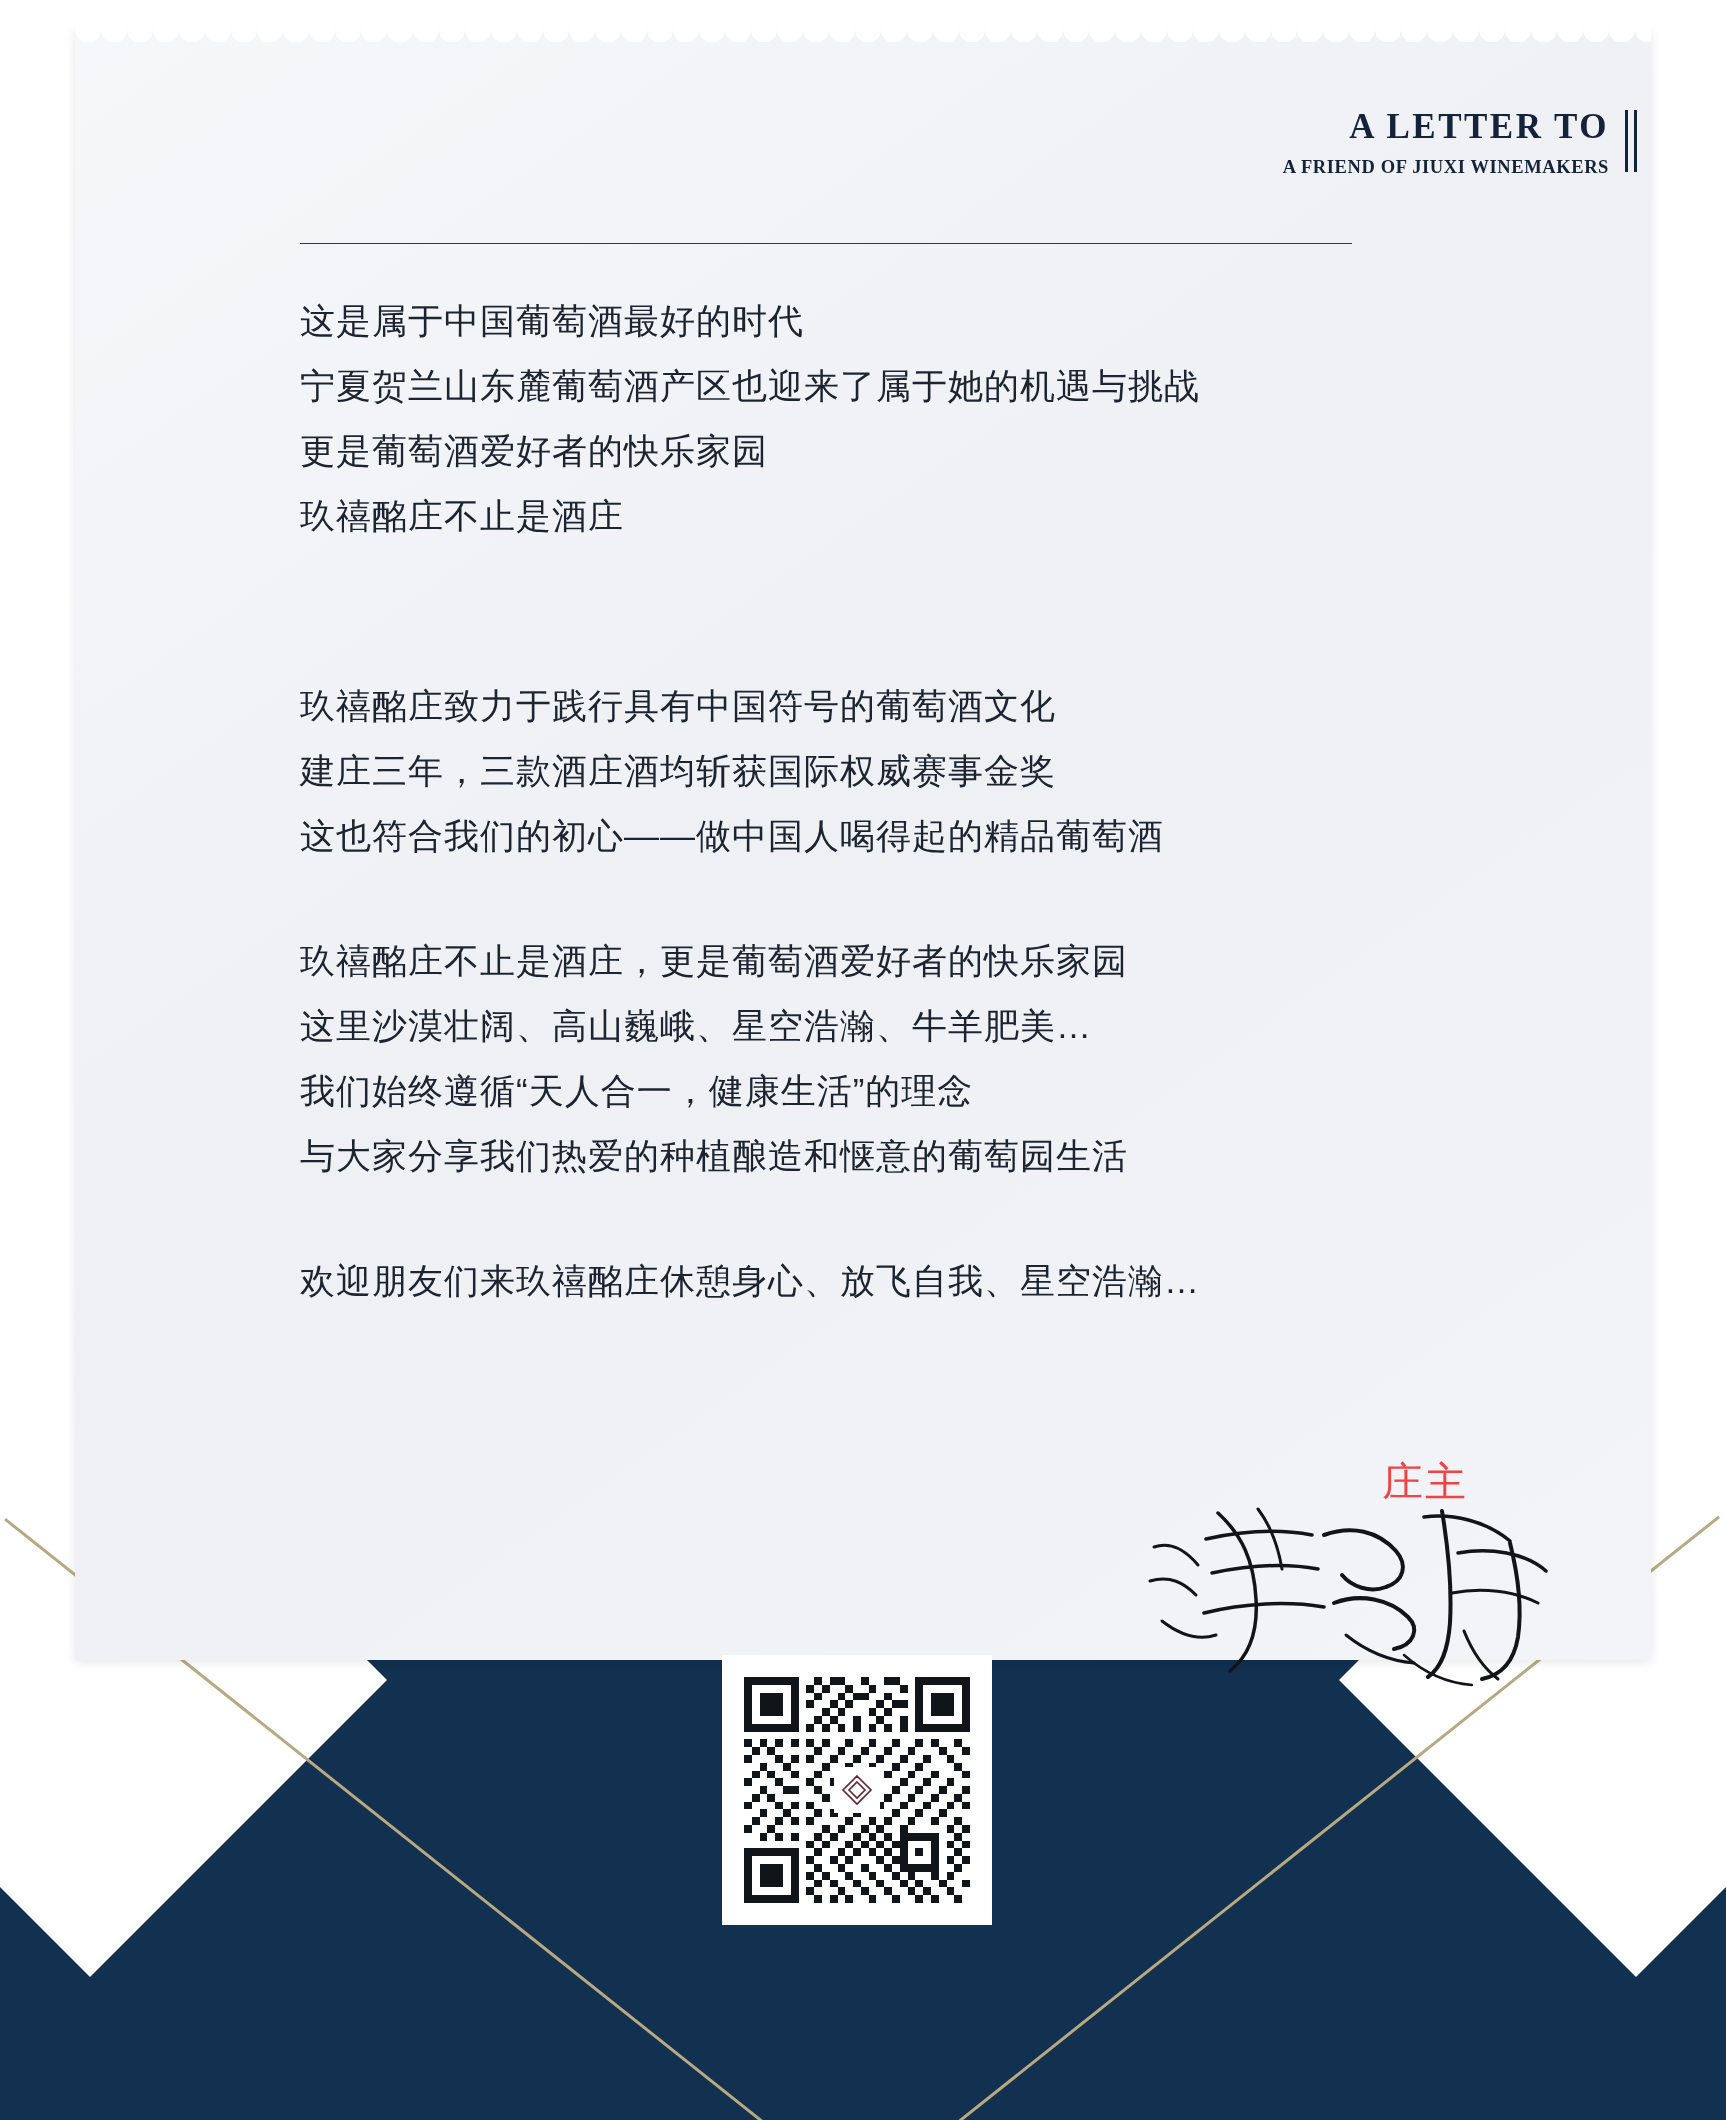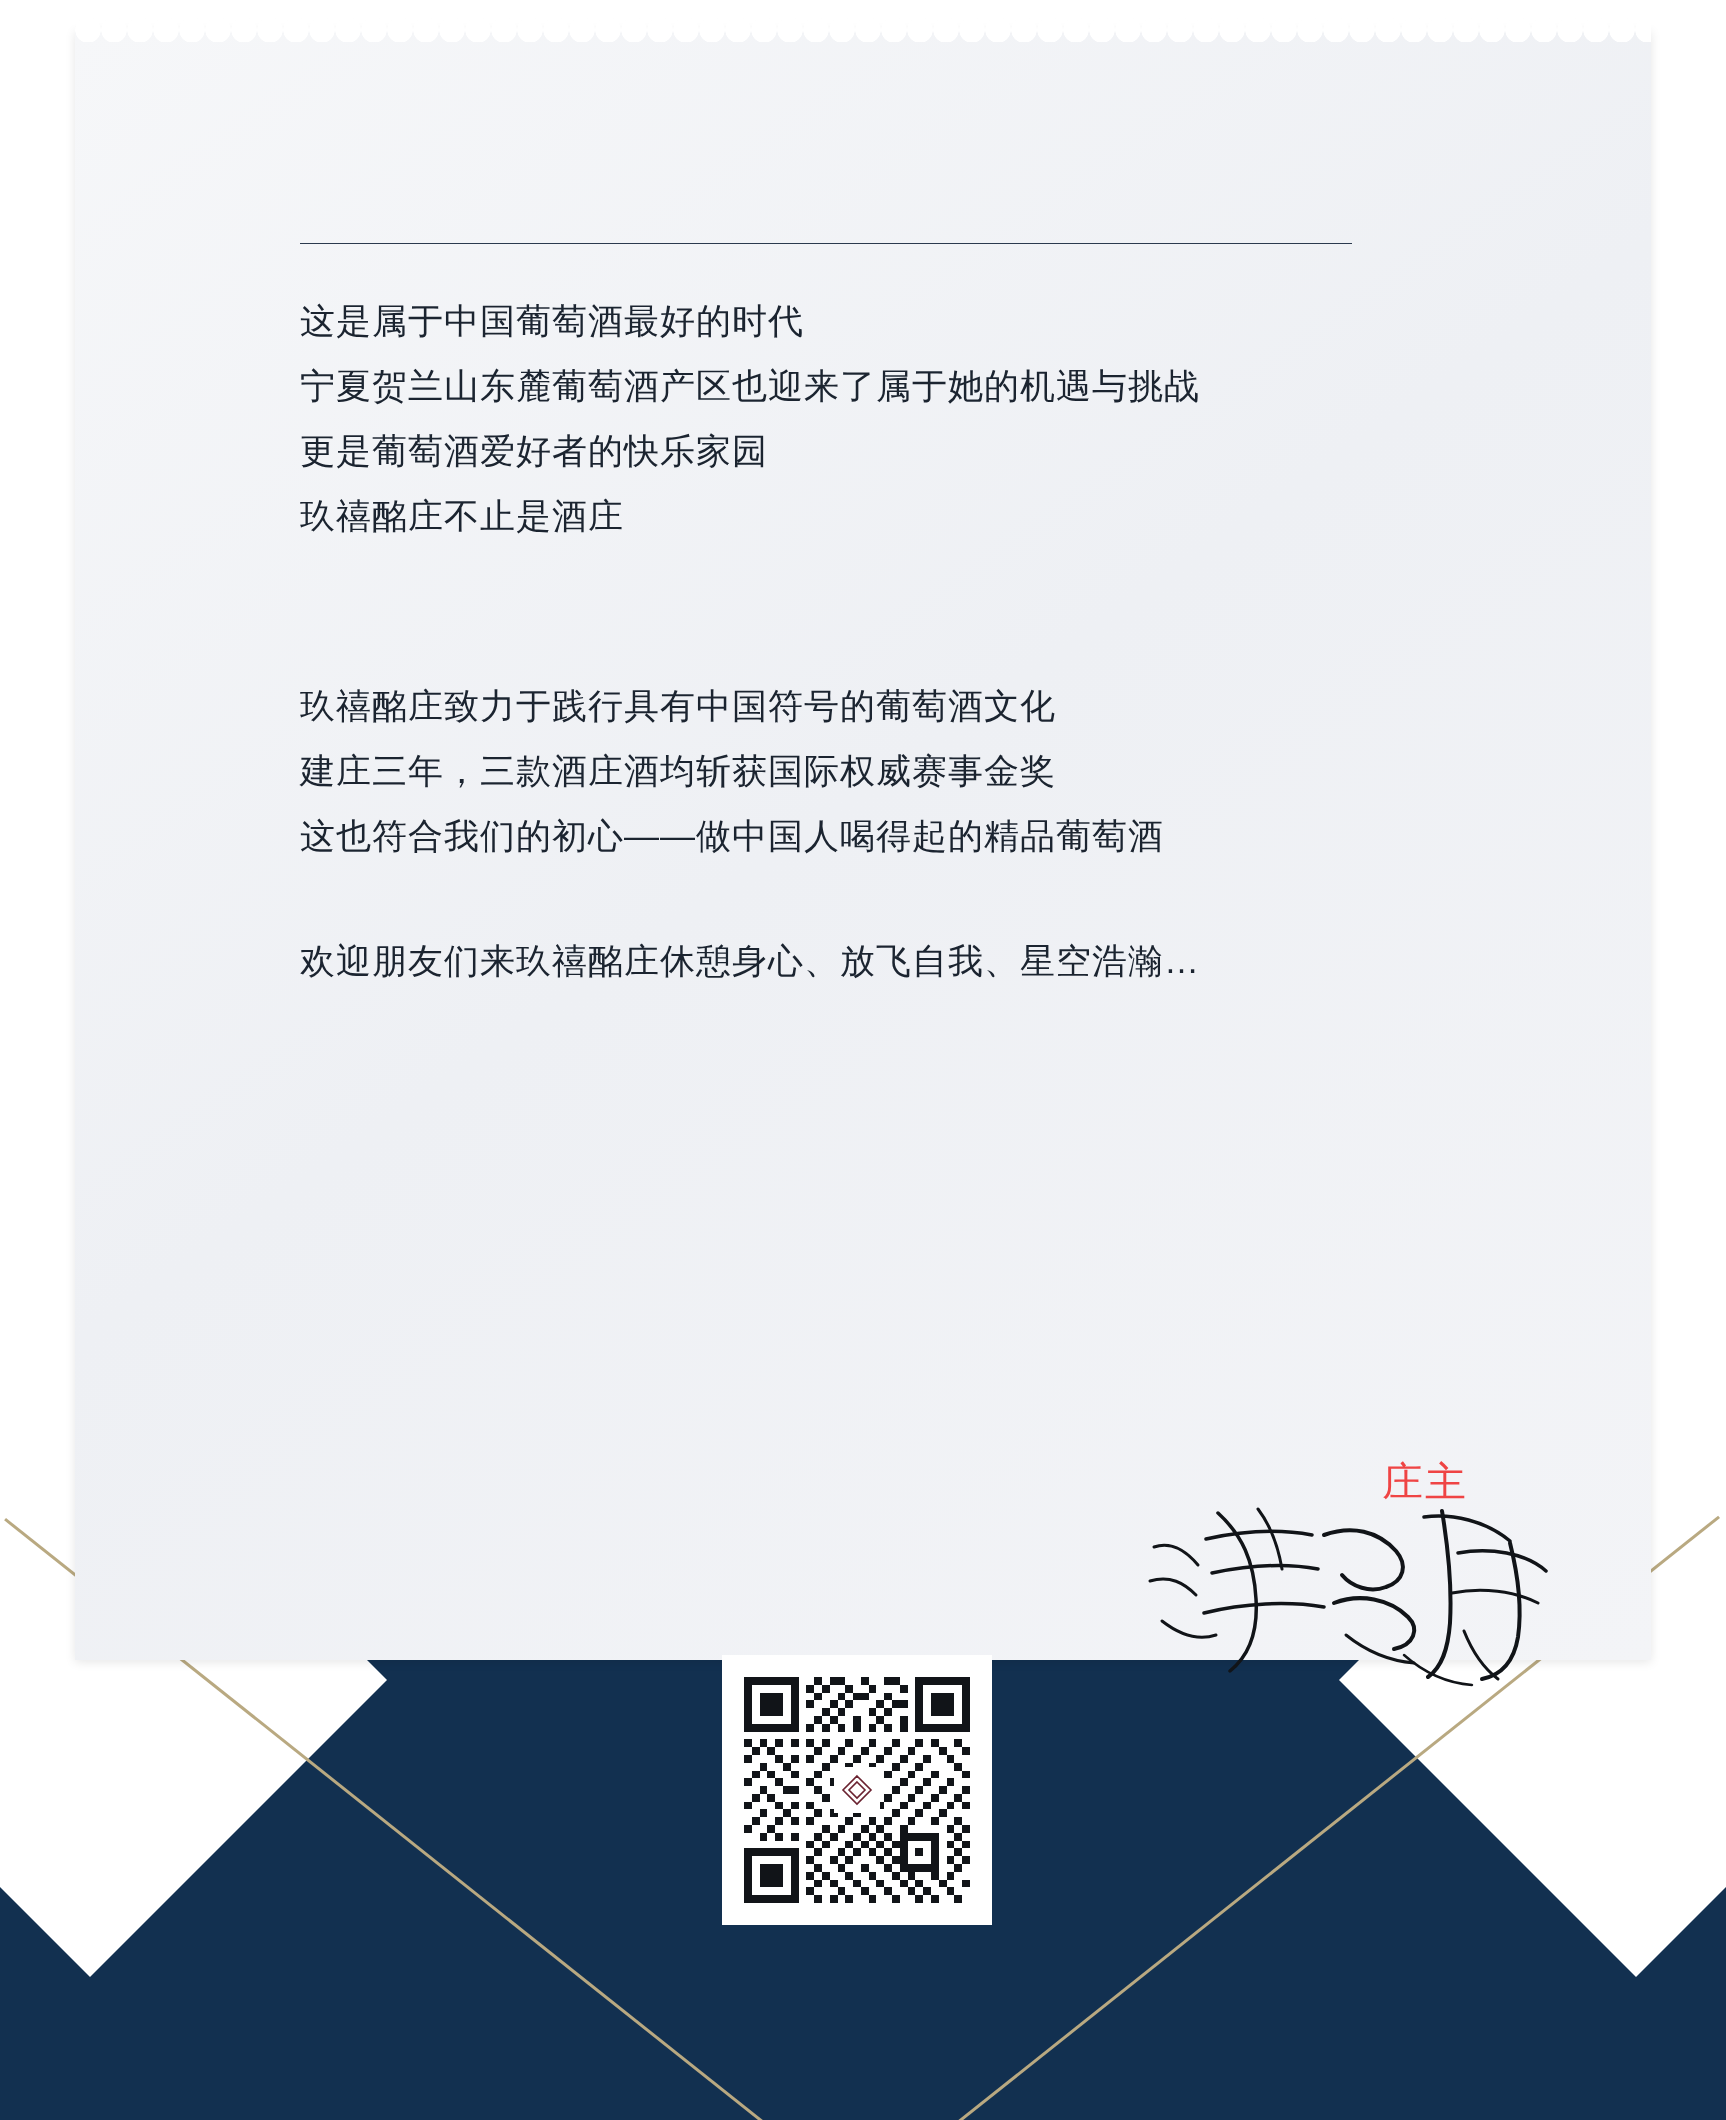--- a/index.html
+++ b/index.html
@@ -225,39 +225,54 @@
   <div class="envelope">
     <div class="env-notch-left"></div>
     <div class="env-notch-right"></div>
     <div class="flap-line flap-left"></div>
     <div class="flap-line flap-right"></div>
   </div>
 
   <div class="paper"></div>
   <div class="scallop"></div>
 
+  <div class="header">
+    <div class="header-row">
+      <div class="header-text">
+        <div class="title-main">A LETTER TO</div>
+        <div class="title-sub">A FRIEND OF JIUXI WINEMAKERS</div>
+      </div>
+      <span class="title-bars"></span>
+    </div>
+  </div>
 
   <div class="rule"></div>
 
   <div class="letter-body">
 
     <p class="para">
       <span class="line">这是属于中国葡萄酒最好的时代</span><br>
       <span class="line">宁夏贺兰山东麓葡萄酒产区也迎来了属于她的机遇与挑战</span><br>
       <span class="line">更是葡萄酒爱好者的快乐家园</span><br>
       <span class="line">玖禧酩庄不止是酒庄</span>
     </p>
 
     <p class="para">
       <br>
       <span class="line">玖禧酩庄致力于践行具有中国符号的葡萄酒文化</span><br>
       <span class="line">建庄三年，三款酒庄酒均斩获国际权威赛事金奖</span><br>
       <span class="line">这也符合我们的初心——做中国人喝得起的精品葡萄酒</span>
     </p>
 
+    <p class="para">
+      <span class="line">玖禧酩庄不止是酒庄，更是葡萄酒爱好者的快乐家园</span><br>
+      <span class="line">这里沙漠壮阔、高山巍峨、星空浩瀚、牛羊肥美…</span><br>
+      <span class="line">我们始终遵循“天人合一，健康生活”的理念</span><br>
+      <span class="line">与大家分享我们热爱的种植酿造和惬意的葡萄园生活</span>
+    </p>
 
     <p class="para">
       <span class="line">欢迎朋友们来玖禧酩庄休憩身心、放飞自我、星空浩瀚…</span>
     </p>
 
   </div>
 
   <div class="sign-label">庄主</div>
 
   <div class="signature">

